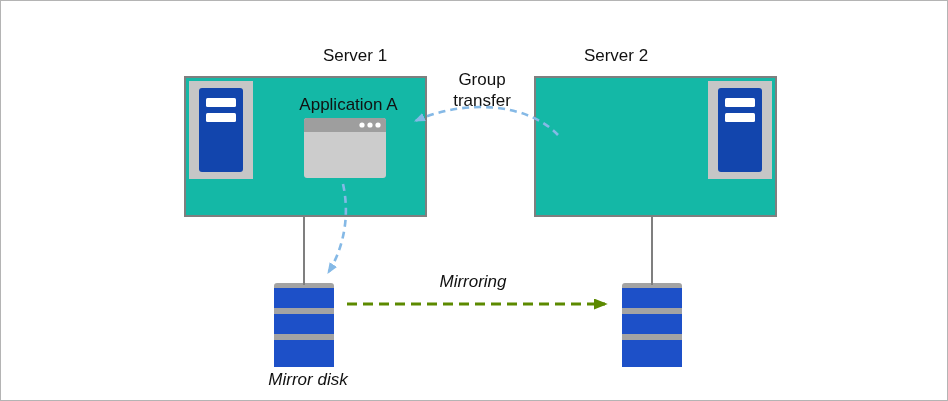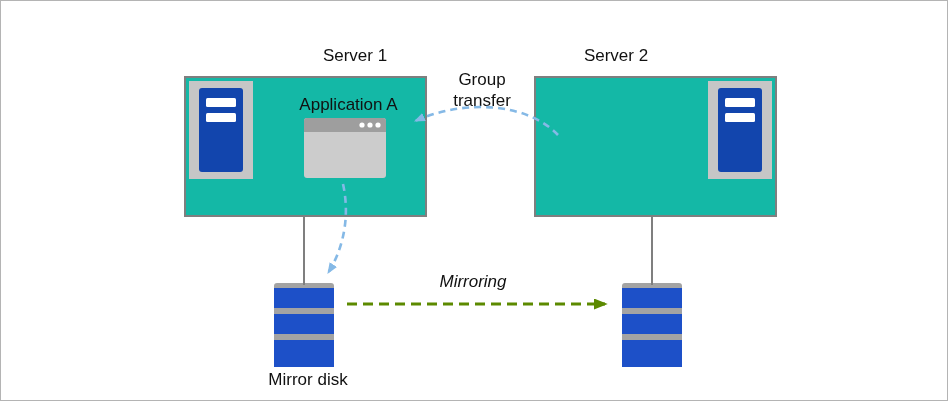--- a/index.html
+++ b/index.html
@@ -13,21 +13,21 @@
     border:2px solid #7f7f7f;border-radius:0;box-sizing:border-box;z-index:2;
   }
   .server-box.s1{left:183px;top:75px;}
   .server-box.s2{left:533px;top:75px;}
   .lbl{position:absolute;text-align:center;font-size:17px;line-height:21px;color:#111111;z-index:4;}
   .lbl-server1{left:254px;top:44px;width:200px;}
   .lbl-server2{left:515px;top:44px;width:200px;text-align:center;}
   .lbl-app{position:absolute;left:80px;top:17px;width:165px;text-align:center;font-size:17px;color:#111111;}
   .lbl-group{left:406px;top:68px;width:150px;white-space:pre-line;}
   .lbl-mirroring{left:392px;top:270px;width:160px;font-style:italic;}
-  .lbl-mirrordisk{left:207px;top:368px;width:200px;}
+  .lbl-mirrordisk{left:207px;top:368px;width:200px;font-style:italic;}
   .svg-abs{position:absolute;display:block;}
   .icon-server-1{left:3px;top:3px;}
   .icon-server-2{right:3px;top:3px;}
   .icon-appwin{left:118px;top:40px;}
   .connector{position:absolute;width:2px;height:68px;background:#7f7f7f;top:216px;z-index:1;}
   .conn-1{left:302px;}
   .conn-2{left:650px;}
   .disk-1{left:273px;top:282px;}
   .disk-2{left:621px;top:282px;}
   .arrows{position:absolute;left:0;top:0;z-index:5;pointer-events:none;}

